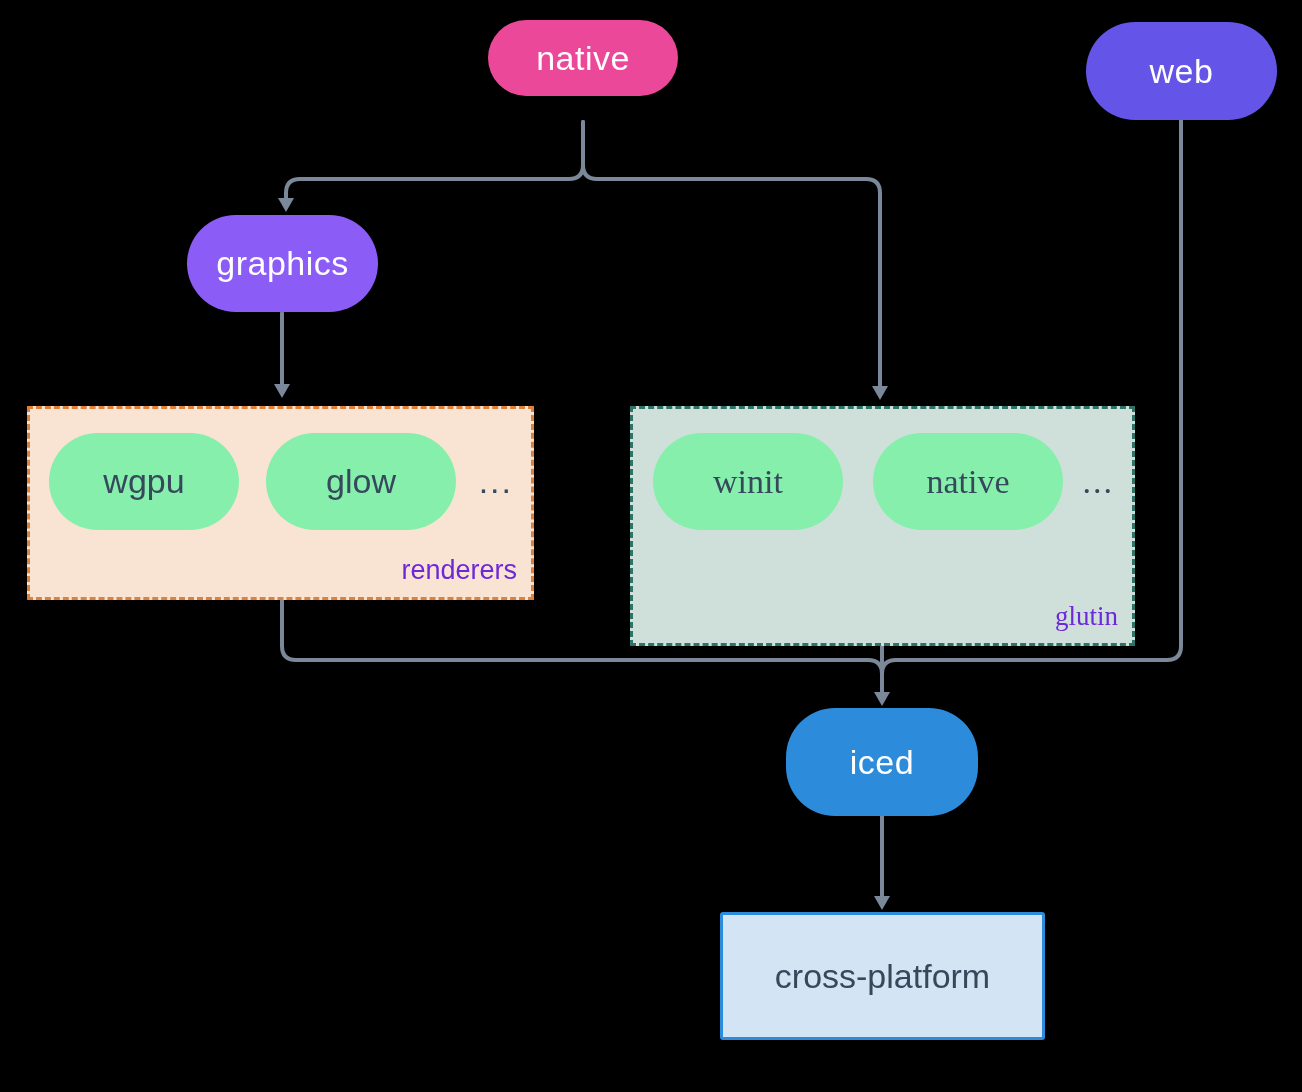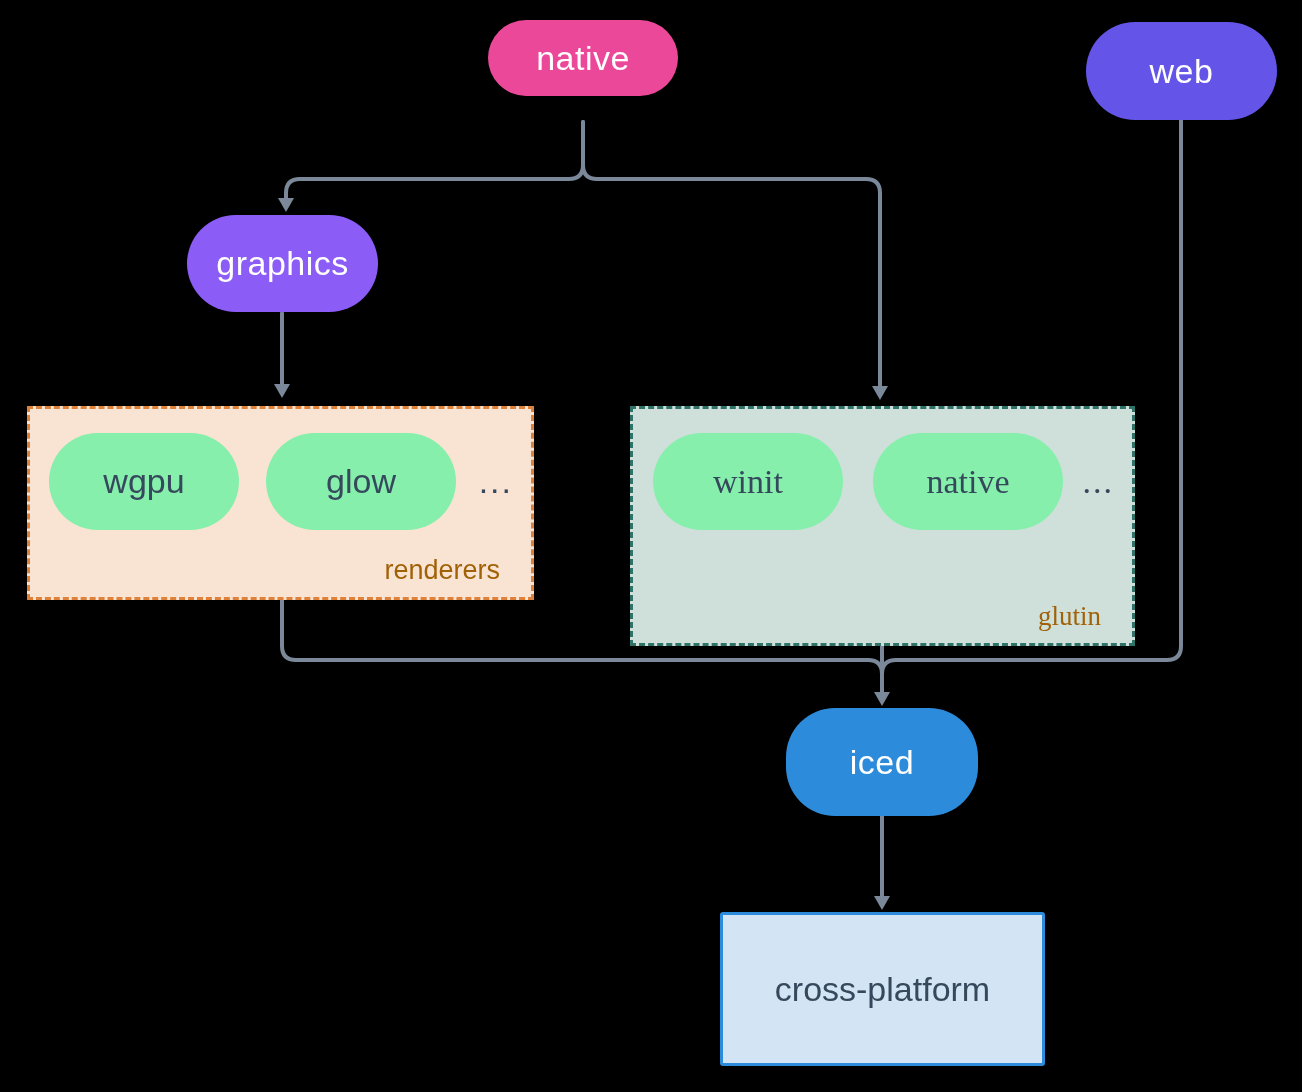--- a/index.html
+++ b/index.html
@@ -84,29 +84,29 @@
     height: 97px;
     right: 18px;
     display: flex;
     align-items: center;
     color: #36495C;
     font-size: 34px;
     letter-spacing: 2px;
   }
   .group-label {
     position: absolute;
-    right: 31px;
+    right: 14px;
     bottom: 11px;
-    color: #a16207;
+    color: #6d28d9;
     font-size: 27px;
   }
   .app-box {
     position: absolute;
     left: 720px; top: 912px;
-    width: 325px; height: 154px;
+    width: 325px; height: 128px;
     box-sizing: border-box;
     background: #D3E5F5;
     border: 3px solid #2D8BDB;
     border-radius: 3px;
     display: flex;
     flex-direction: column;
     align-items: center;
     justify-content: center;
     color: #36495C;
     font-size: 34px;

